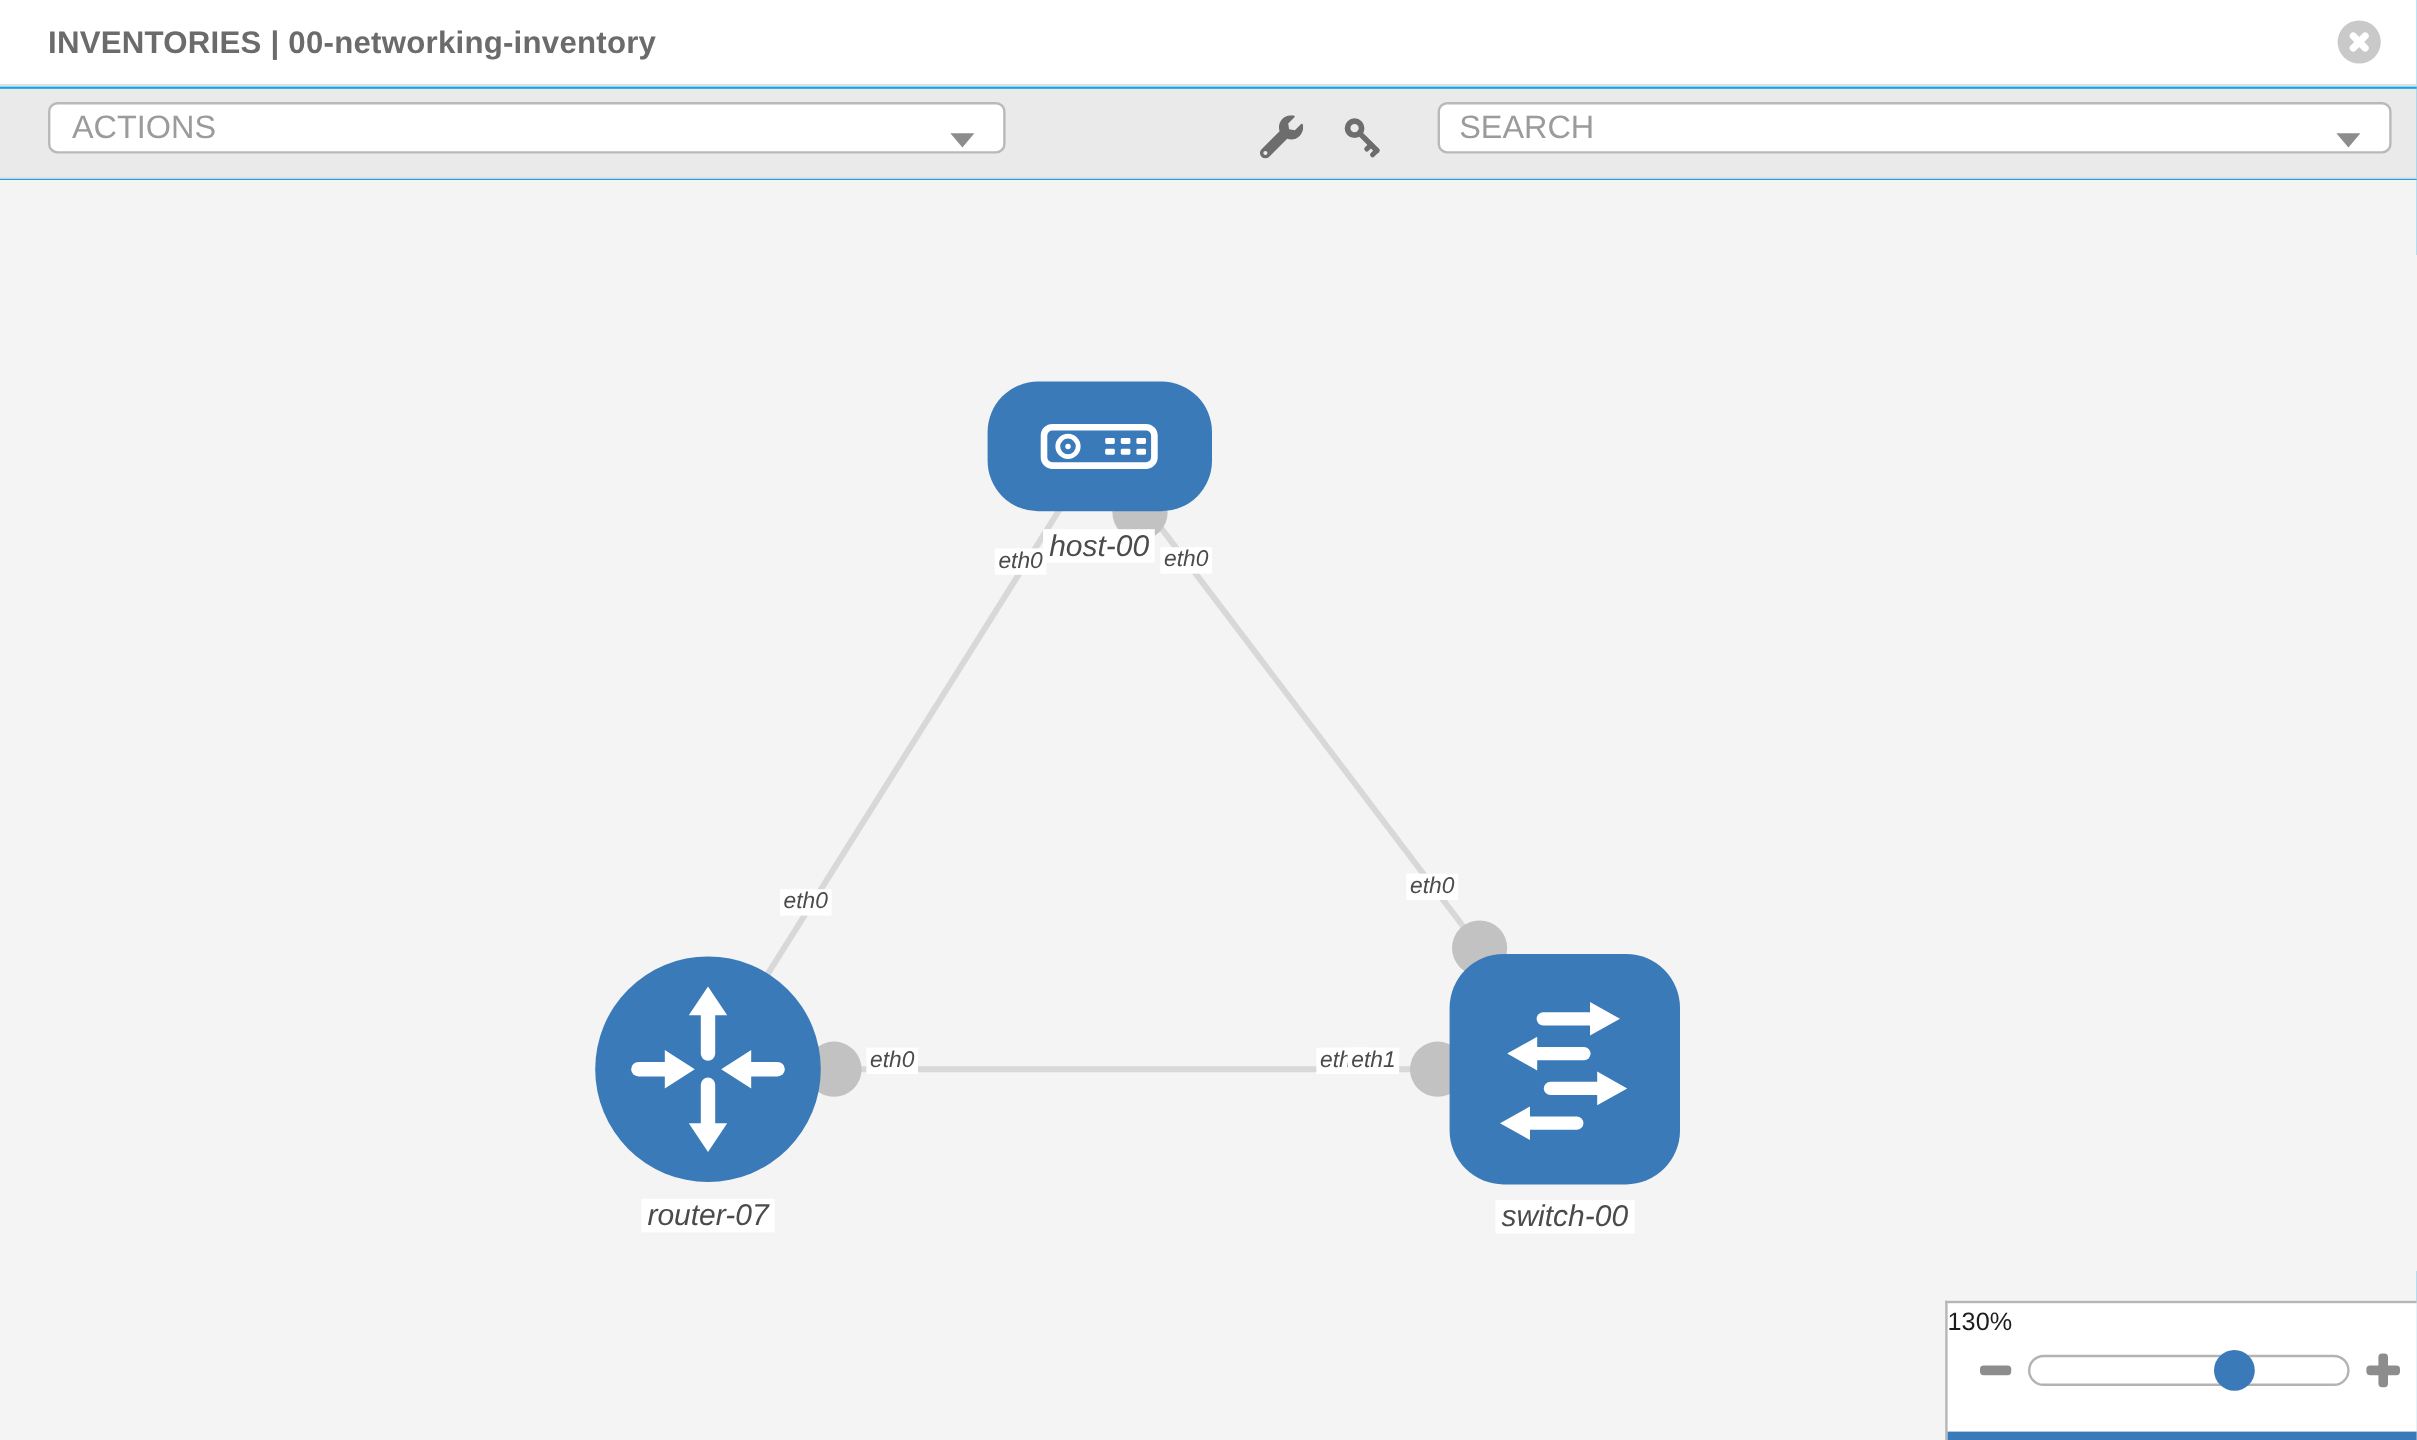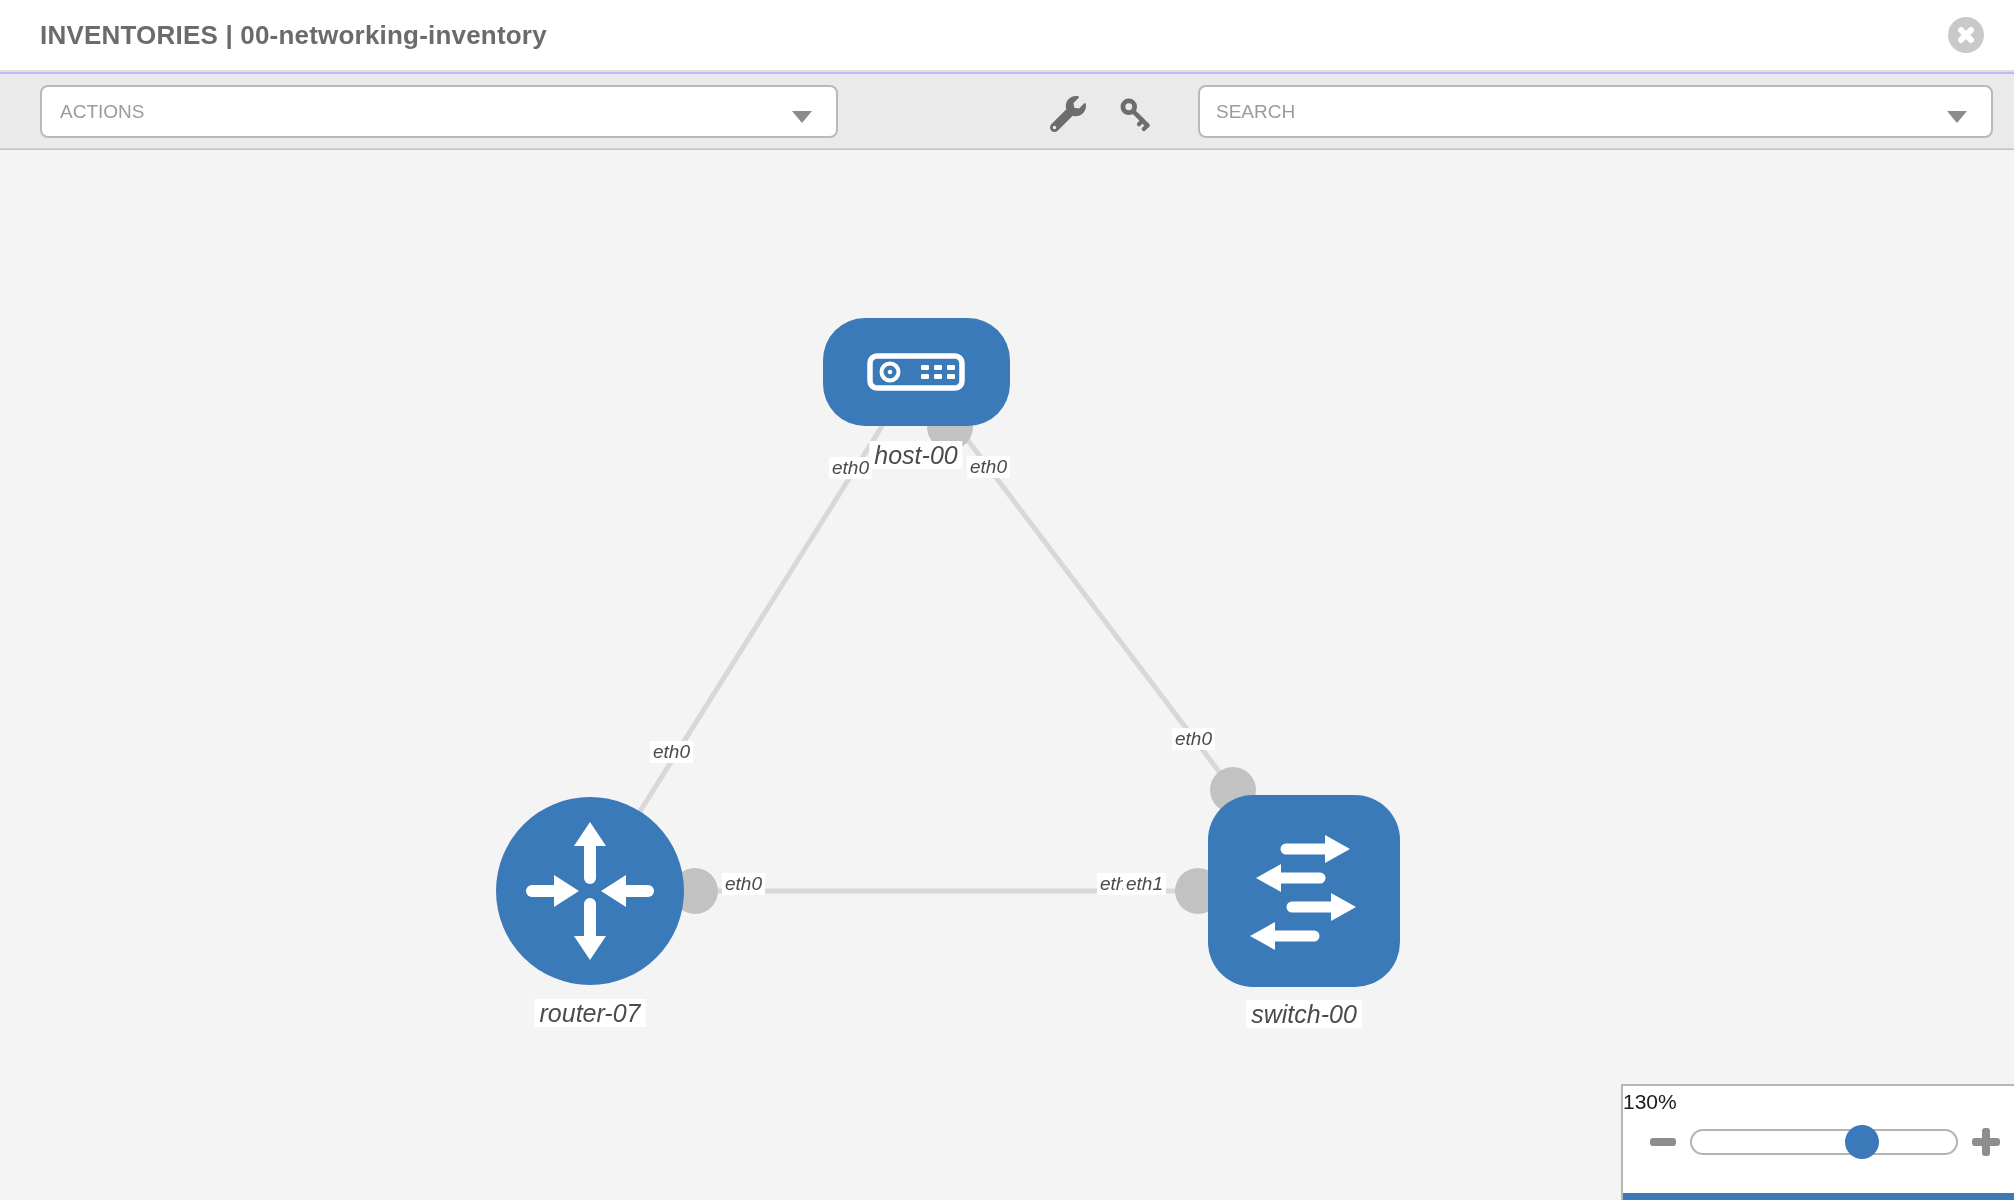--- a/index.html
+++ b/index.html
@@ -1,19 +1,19 @@
 <!DOCTYPE html>
 <html><head>
 <meta charset="utf-8">
 <style>
   * { margin:0; padding:0; box-sizing:border-box; }
   body { background:#fff; }
   .app {
     position:relative; width:2014px; height:1200px; overflow:hidden;
-    font-family:"Liberation Sans", sans-serif; background:#c4b5fd;
+    font-family:"Liberation Sans", sans-serif; background:#0ea5e9;
   }
 
   
   .hdr {
     position:absolute; left:0; top:0; width:2014px; height:72px;
     background:#fff; border-bottom:2px solid #e0e0e0;
   }
   .hdr-title {
     position:absolute; left:40px; top:0; height:70px; display:flex; align-items:center;
     font-size:26px; font-weight:700; color:#6b6b6b; letter-spacing:0.2px;
@@ -28,24 +28,24 @@
   }
   .close-btn::before { transform:rotate(45deg); }
   .close-btn::after  { transform:rotate(-45deg); }
 
   
   .toolbar {
     position:absolute; left:0; top:74px; width:2014px; height:75px;
     background:#eaeaea; border-bottom:1px solid #d2d2d2;
   }
   .select {
-    position:absolute; top:85px; height:53px; background:#fff;
+    position:absolute; top:85px; height:43px; background:#fff;
     border:2px solid #b9b9b9; border-radius:8px;
     display:flex; align-items:center; padding-left:18px;
-    font-size:19px; color:#9b9b9b; cursor:pointer;
+    font-size:27px; color:#9b9b9b; cursor:pointer;
   }
   .select-actions { left:40px;  width:798px; }
   .select-search  { left:1198px; width:795px;padding-left:16px; }
   .caret {
     position:absolute; right:24px; top:24px; width:0; height:0;
     border-left:10px solid transparent; border-right:10px solid transparent;
     border-top:12px solid #8c8c8c;
   }
   .tool-icon { position:absolute; top:96px; width:36px; height:36px; cursor:pointer; }
   .tool-wrench { left:1050px; }

